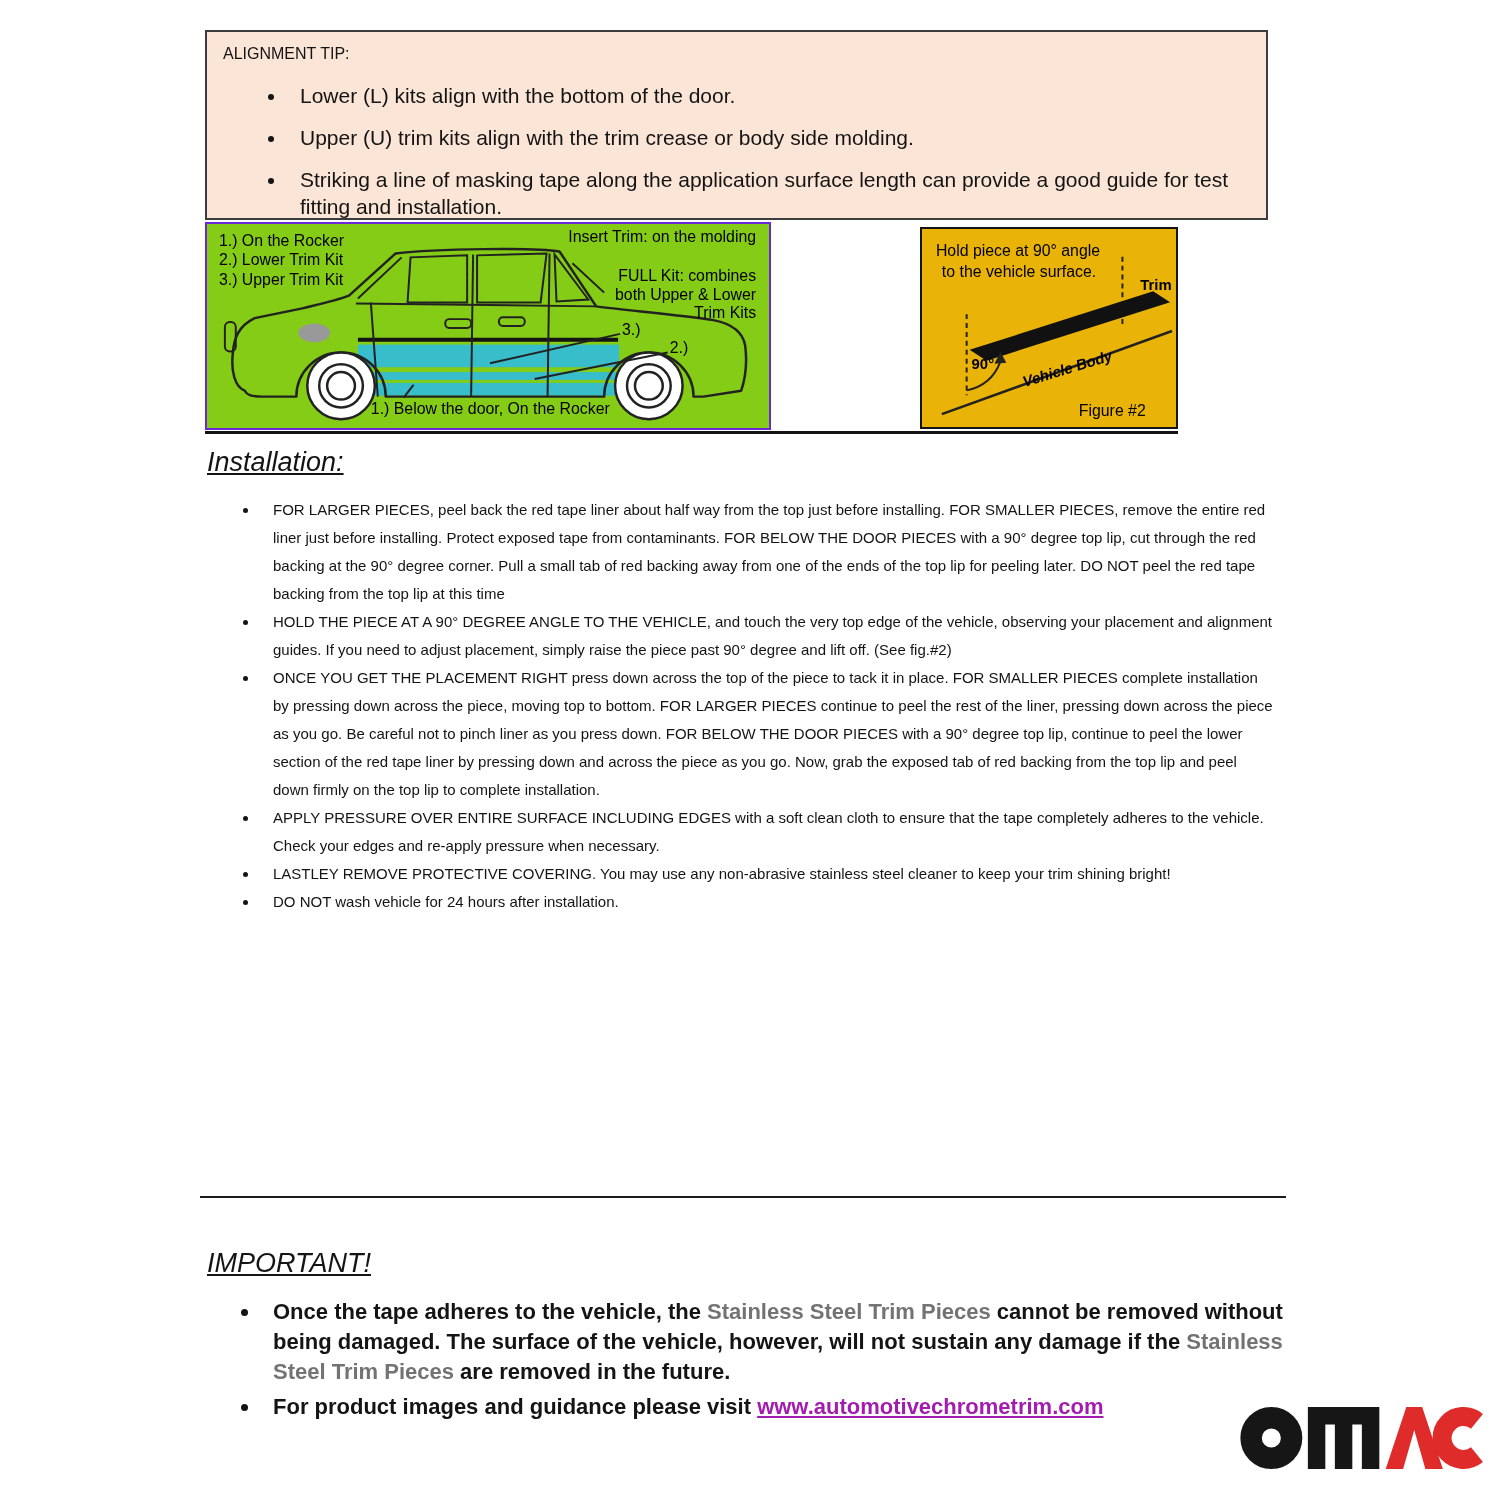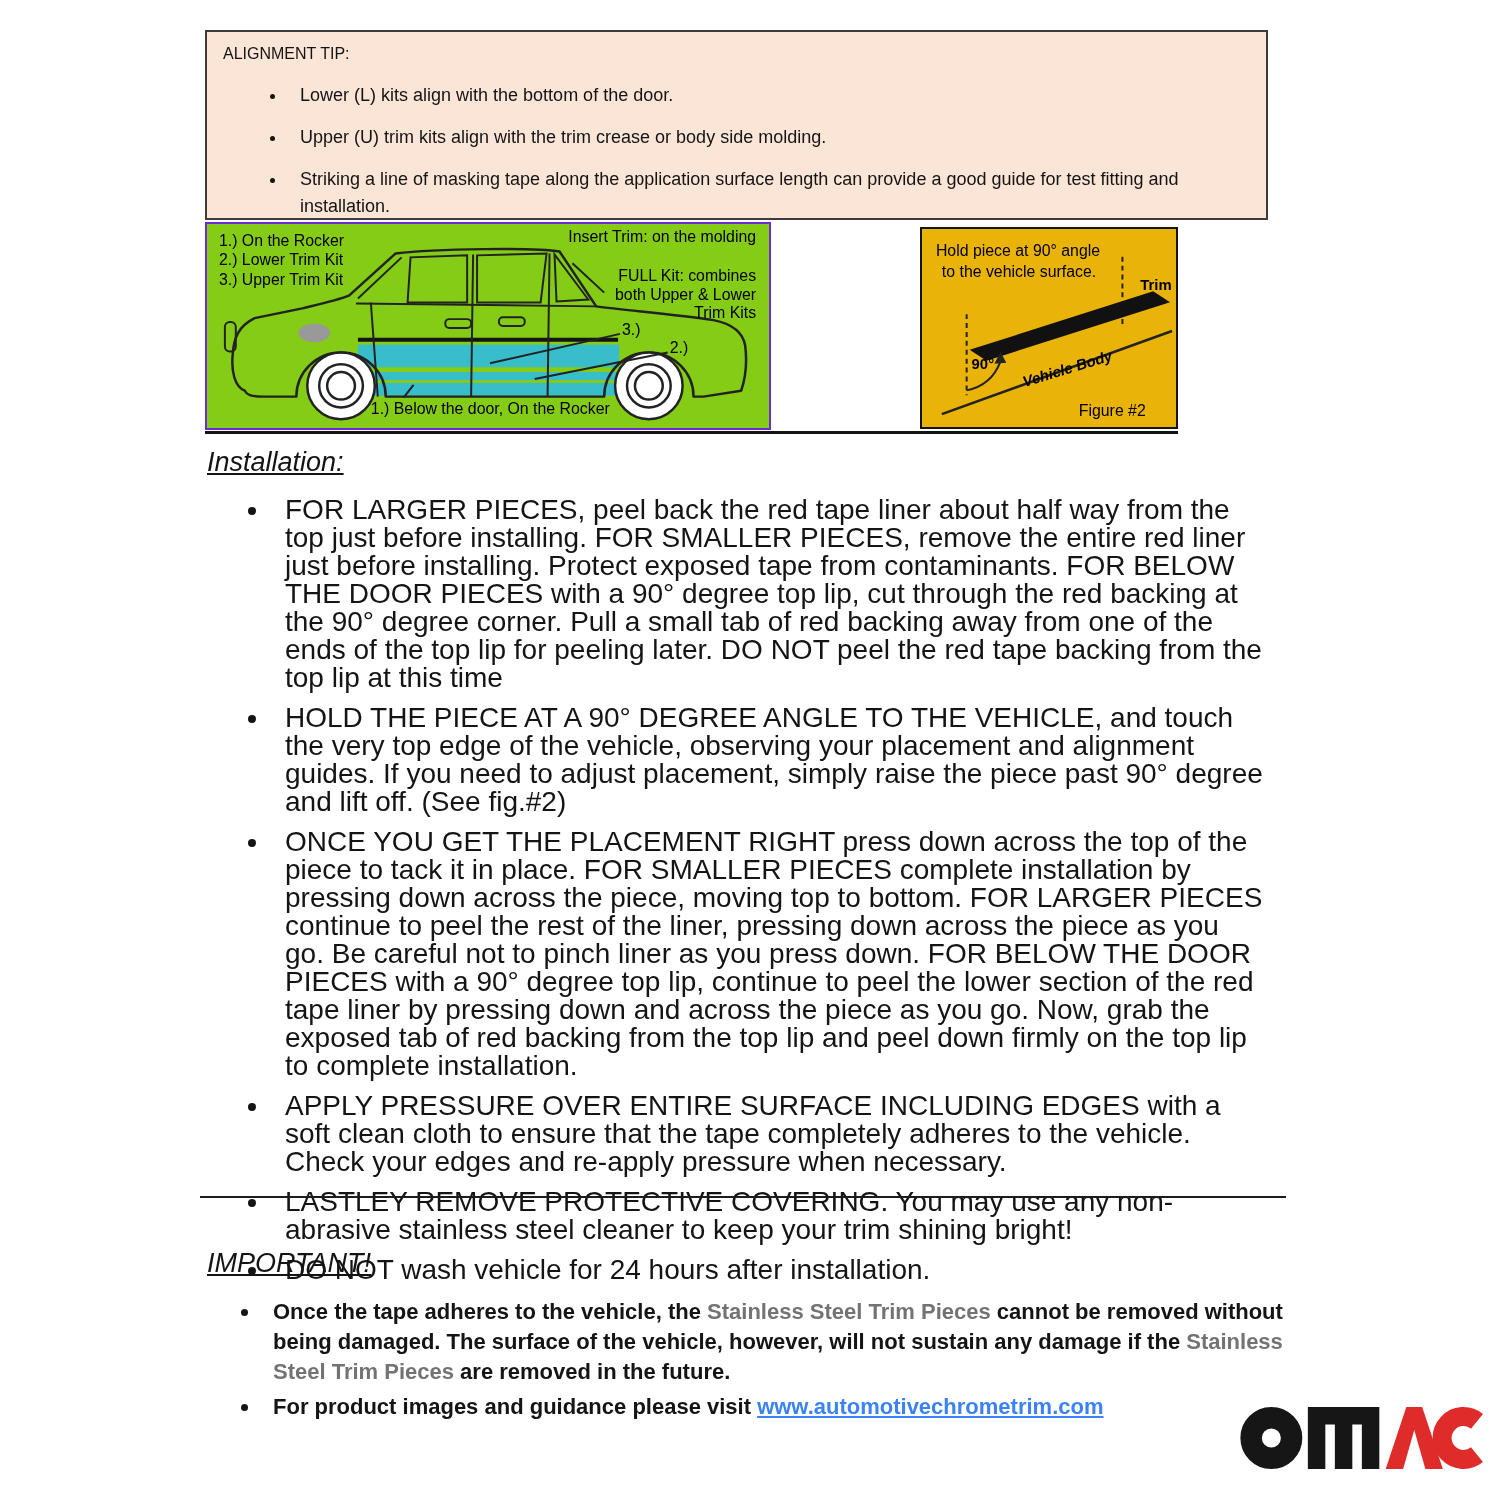--- a/index.html
+++ b/index.html
@@ -17,21 +17,21 @@
   .tip-box{
     position:absolute;left:205px;top:30px;width:1063px;height:190px;
     box-sizing:border-box;
     background:#fbe5d6;
     border:2px solid #3c3c3c;
     padding:9px 18px 10px 16px;
   }
   .tip-title{font-size:16px;line-height:26px;}
   .tip-box ul{margin:15px 0 0 0;padding-left:64px;}
   .tip-box li{
-    font-size:18px;line-height:27px;
+    font-size:21px;line-height:27px;
     margin-bottom:15px;padding-left:13px;
   }
 
   
   .car-box{
     position:absolute;left:205px;top:222px;width:566px;height:208px;
     box-sizing:border-box;border:2px solid #6d28d9;background:#84cc16;
   }
   .fig2-box{
     position:absolute;left:920px;top:227px;width:258px;height:202px;
@@ -44,37 +44,37 @@
   text{font-family:"Liberation Sans","DejaVu Sans",sans-serif;}
 
   
   .install-section{position:absolute;left:205px;top:447px;width:1070px;}
   .section-heading{
     font-size:27px;font-weight:400;font-style:italic;
     text-decoration:underline;margin:0 0 18px 2px;
   }
   .install-section ul{margin:0;padding-left:54px;}
   .install-section li{
-    font-size:28px;line-height:28px;padding-left:14px;margin:12px;
+    font-size:15px;line-height:28px;padding-left:14px;margin:0;
   }
 
   
   .divider{
     position:absolute;left:200px;top:1196px;width:1086px;height:2px;background:#1c1c1c;
   }
 
   
   .important-section{position:absolute;left:205px;top:1248px;width:1095px;}
   .important-section ul{margin:0;padding-left:56px;}
   .important-section li{
     font-size:22px;line-height:30px;padding-left:12px;margin-bottom:5px;
     font-weight:bold;
   }
   .seg-red{color:#737373;}
-  .seg-link{color:#3b82f6;text-decoration:underline;}
+  .seg-link{color:#a21caf;text-decoration:underline;}
 
   
   .logo{position:absolute;left:1238px;top:1390px;width:262px;height:96px;}
   .logo svg{display:block;width:100%;height:100%;}
 </style>
 </head>
 <body>
 
 <div id="page">
 

